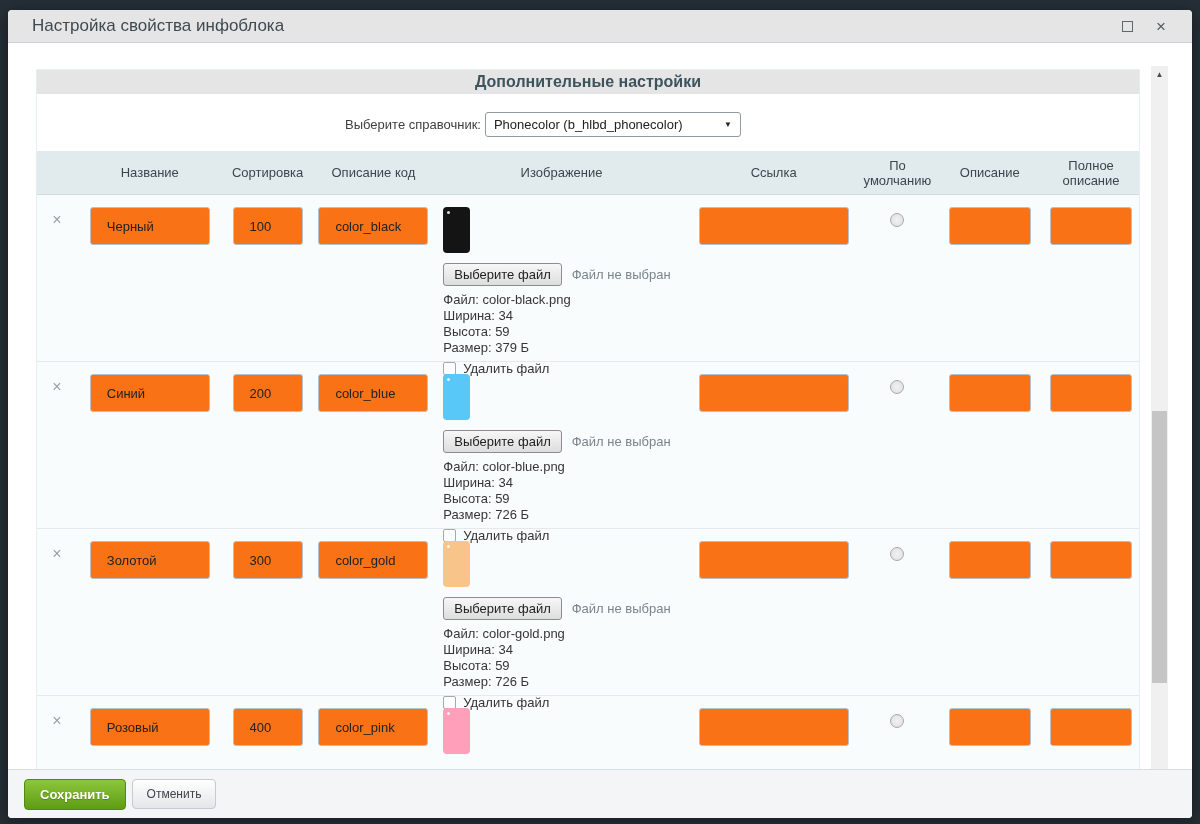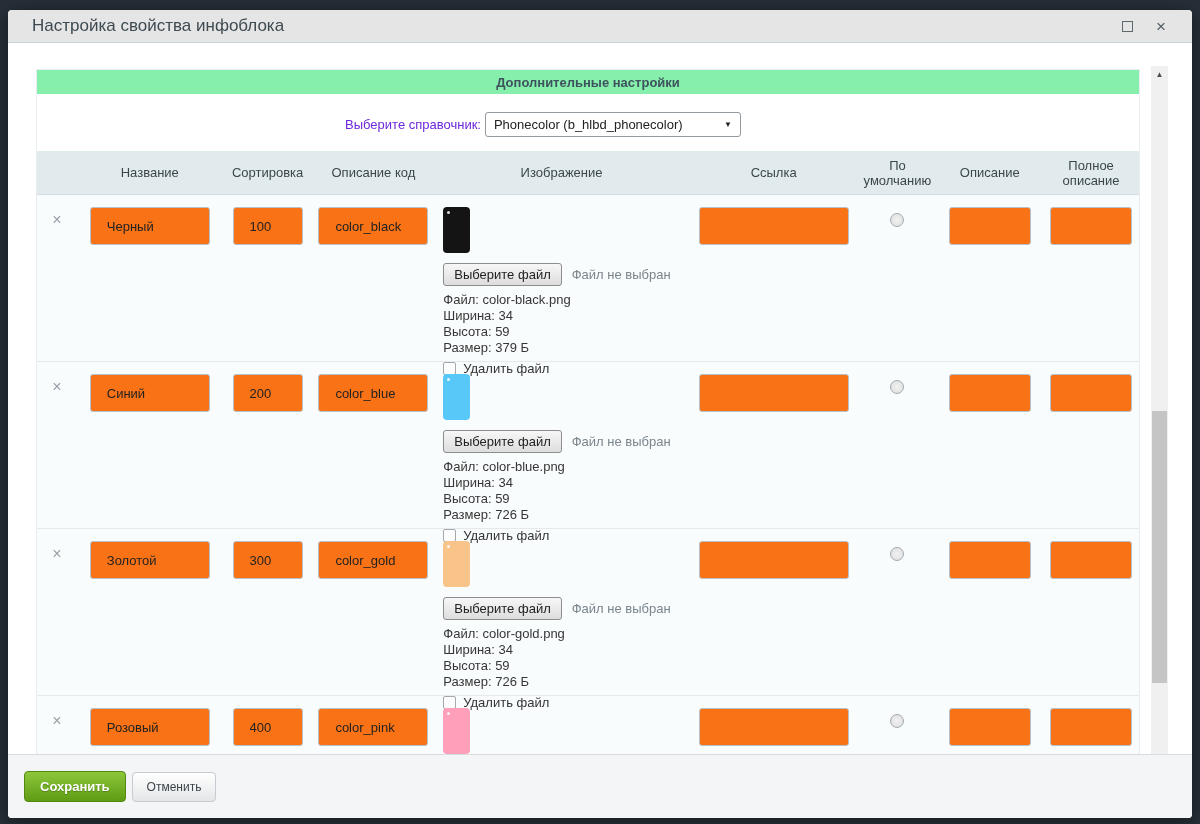--- a/index.html
+++ b/index.html
@@ -32,28 +32,28 @@
   }
   .maximize-box { width:11px; height:11px; border:1px solid #5d686f; display:block; }
   .close-x { font-size:17px; line-height:1; }
 
   
   .panel {
     position:absolute; left:28px; top:59px; width:1104px; height:701px;
     background:#ffffff; border:1px solid #e8edf0; overflow:hidden;
   }
   .section-header {
-    height:24px; background:#86efac; display:flex; align-items:center; justify-content:center;
-    font-weight:bold; color:#3d535e; font-size:13px;
+    height:24px; background:#e5e5e5; display:flex; align-items:center; justify-content:center;
+    font-weight:bold; color:#3d535e; font-size:16px;
   }
   .select-row {
     margin-top:18px; display:flex; align-items:center; justify-content:center;
     transform:translateX(-45px);
   }
-  .select-label { color:#6d28d9; margin-right:4px; }
+  .select-label { color:#404040; margin-right:4px; }
   .select-box {
     width:256px; height:25px; background:#fff; border:1px solid #939aa0; border-radius:3px;
     display:flex; align-items:center; padding:0 8px; cursor:pointer; position:relative;
   }
   .select-box .select-value { flex:1; color:#222; }
   .select-box .select-arrow { font-size:8px; color:#222; }
 
   
   .grid { margin-top:14px; }
   .thead {
@@ -123,21 +123,21 @@
     font-size:8px; color:#4d4d4d; cursor:pointer;
   }
   .scroll-up { top:0; } .scroll-down { bottom:0; }
   .scroll-thumb {
     position:absolute; left:1px; top:345px; width:15px; height:272px;
     background:#c5c5c5; cursor:pointer;
   }
 
   
   .footer {
-    position:absolute; left:0; right:0; bottom:0; height:64px;
+    position:absolute; left:0; right:0; bottom:0; height:49px;
     background:#f3f5f6; border-top:1px solid #d8dde0;
     display:flex; align-items:center; padding-left:16px;
   }
   .btn-save {
     background:linear-gradient(#8cc63b,#5f9c14); border:1px solid #54880f;
     color:#fff; font-weight:bold; font-size:13px; font-family:"Liberation Sans", sans-serif;
     border-radius:4px; padding:7px 15px; cursor:pointer;
     text-shadow:0 1px 1px rgba(0,0,0,.25);
   }
   .btn-cancel {

